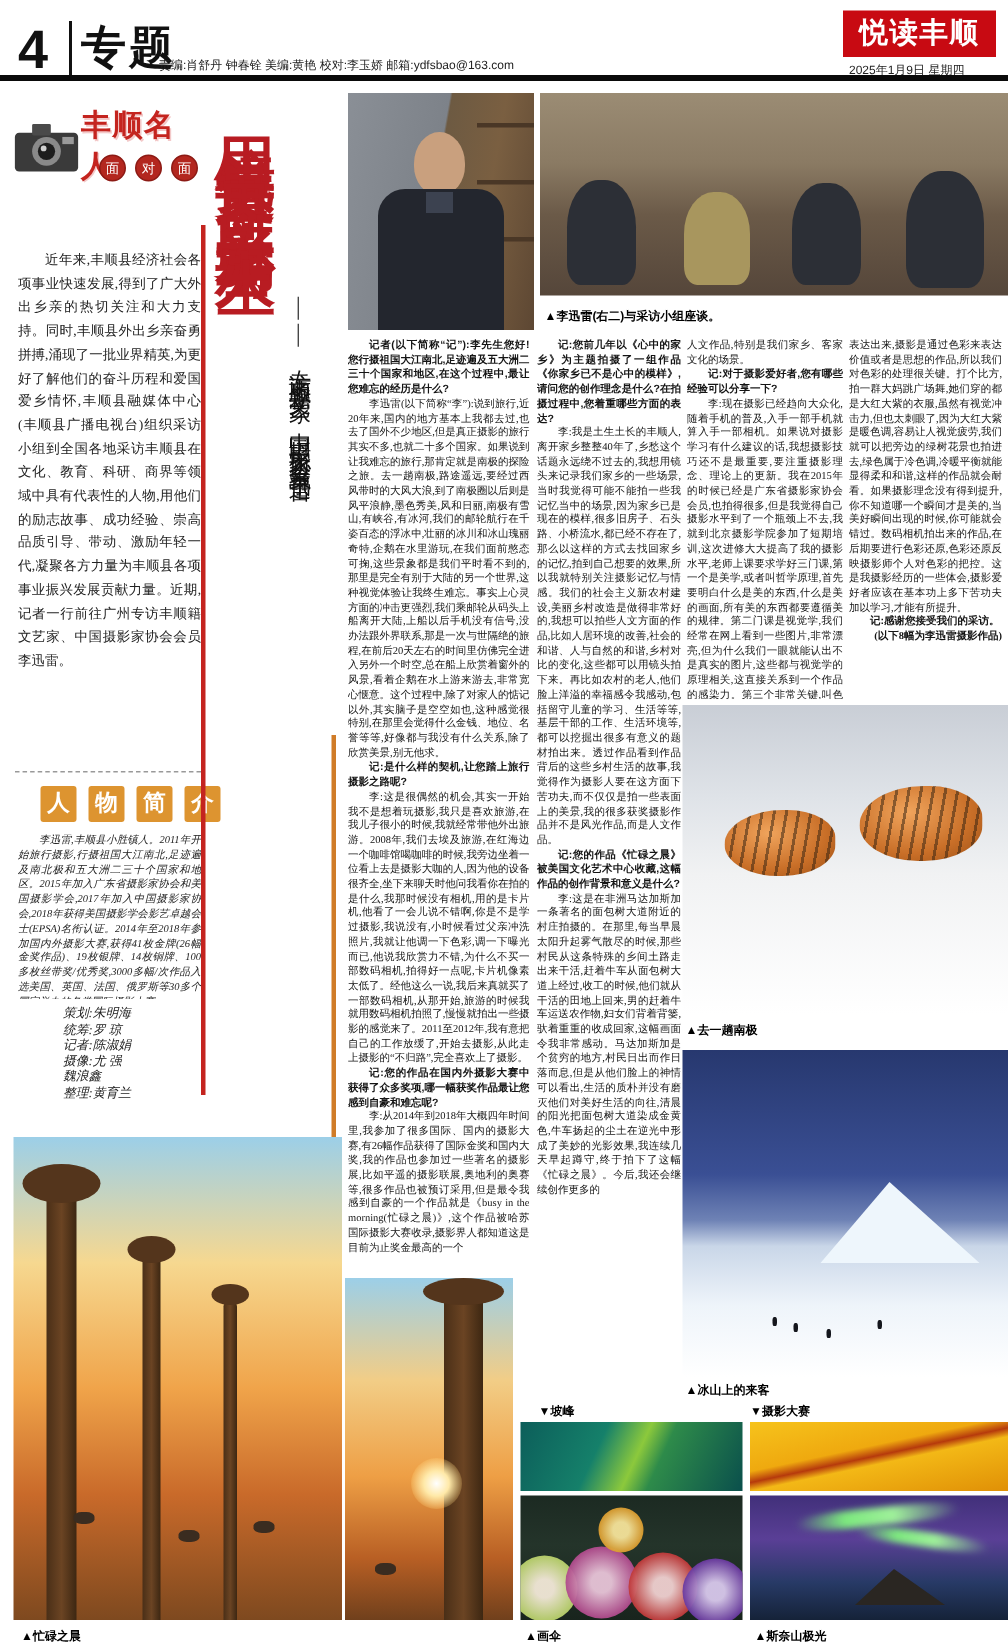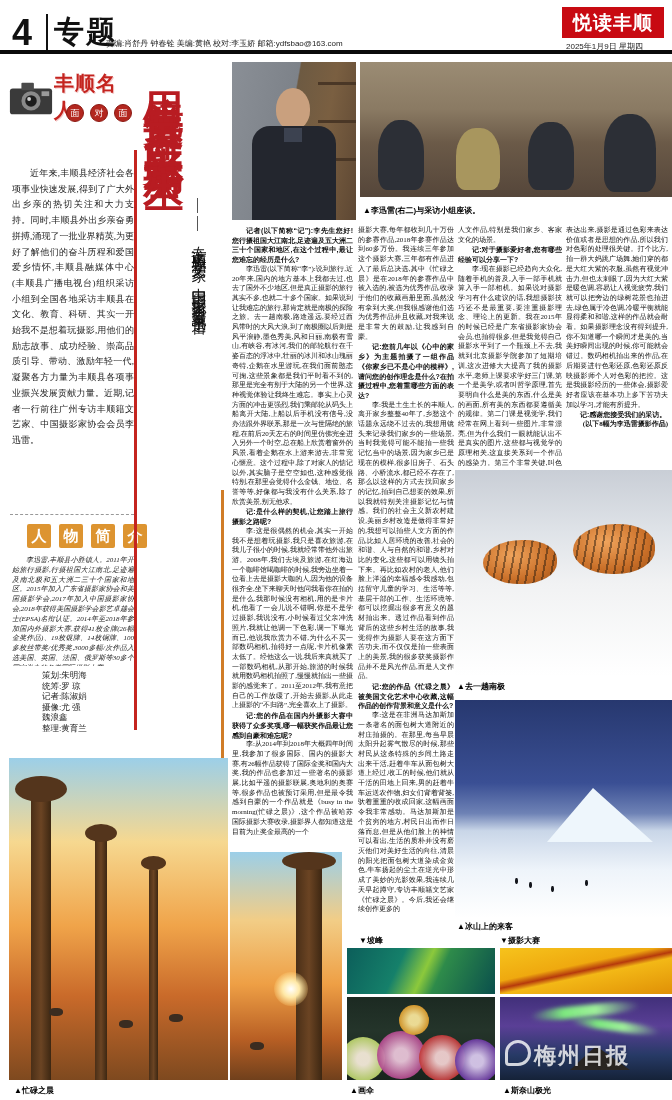--- a/index.html
+++ b/index.html
@@ -27,21 +27,21 @@
   .sidebar-intro{left:12px;top:166px;width:122px;font-size:9px;line-height:15.7px;text-align:justify;color:#222;}
   .sidebar-intro p{margin:0;text-indent:2em;}
   .dash-divider{left:10px;top:514px;width:124px;border-top:1px dashed #999;}
   .profile-head{left:27px;top:524px;}
   .pchar{display:inline-block;width:24px;height:24px;background:#dd9430;color:#fff;font-weight:bold;
          font-size:15px;line-height:24px;text-align:center;margin-right:4px;border-radius:2px;}
   .profile-text{left:12px;top:556px;width:122px;height:110px;font-size:7px;line-height:9.8px;
                 font-style:italic;text-align:justify;color:#222;overflow:hidden;}
   .profile-text p{margin:0;text-indent:2em;}
   .credits-block{left:42px;top:670px;width:92px;font-size:8.5px;line-height:10.5px;color:#222;}
-  .credits-block p{margin:0;text-indent:0;}
+  .credits-block p{margin:0;text-indent:0;font-style:italic;}
   .red-rule{left:134px;top:150px;width:3px;height:580px;background:#c4241f;}
 
   
   .headline{left:138px;top:60px;height:644px;width:50px;writing-mode:vertical-rl;
             font-size:40px;font-weight:bold;color:#b81c22;letter-spacing:5px;line-height:50px;}
   .subhead{left:188px;top:198px;height:506px;width:22px;writing-mode:vertical-rl;
            font-size:15px;letter-spacing:3px;color:#111;line-height:22px;}
   .orange-rule{left:221px;top:490px;width:3px;height:445px;background:#d07c28;}
 
   
@@ -137,21 +137,21 @@
     </div>
     <div class="fam-title">丰顺名人</div>
     <div class="fam-badges">
       <span class="badge">面</span>
       <span class="badge">对</span>
       <span class="badge">面</span>
     </div>
   </div>
 
   <div class="abs sidebar-intro">
-    <p>近年来,丰顺县经济社会各项事业快速发展,得到了广大外出乡亲的热切关注和大力支持。同时,丰顺县外出乡亲奋勇拼搏,涌现了一批业界精英,为更好了解他们的奋斗历程和爱国爱乡情怀,丰顺县融媒体中心(丰顺县广播电视台)组织采访小组到全国各地采访丰顺县在文化、教育、科研、其实一开始我不是想着玩摄影,用他们的励志故事、成功经验、崇高品质引导、带动、激励年轻一代,凝聚各方力量为丰顺县各项事业振兴发展贡献力量。近期,记者一行前往广州专访丰顺籍文艺家、中国摄影家协会会员李迅雷。</p>
+    <p>近年来,丰顺县经济社会各项事业快速发展,得到了广大外出乡亲的热切关注和大力支持。同时,丰顺县外出乡亲奋勇拼搏,涌现了一批业界精英,为更好了解他们的奋斗历程和爱国爱乡情怀,丰顺县融媒体中心(丰顺县广播电视台)组织采访小组到全国各地采访丰顺县在文化、教育、科研、商界等领域中具有代表性的人物,用他们的励志故事、成功经验、崇高品质引导、带动、激励年轻一代,凝聚各方力量为丰顺县各项事业振兴发展贡献力量。近期,记者一行前往广州专访丰顺籍文艺家、中国摄影家协会会员李迅雷。</p>
   </div>
 
   <div class="abs dash-divider"></div>
 
   <div class="abs profile-head">
     <span class="pchar">人</span>
     <span class="pchar">物</span>
     <span class="pchar">简</span>
     <span class="pchar">介</span>
   </div>
@@ -194,25 +194,24 @@
 
   <div class="col col-a">
       <p class="para q">记者(以下简称“记”):李先生您好!您行摄祖国大江南北,足迹遍及五大洲二三十个国家和地区,在这个过程中,最让您难忘的经历是什么?</p>
       <p class="para a">李迅雷(以下简称“李”):说到旅行,近20年来,国内的地方基本上我都去过,也去了国外不少地区,但是真正摄影的旅行其实不多,也就二十多个国家。如果说到让我难忘的旅行,那肯定就是南极的探险之旅。去一趟南极,路途遥远,要经过西风带时的大风大浪,到了南极圈以后则是风平浪静,墨色秀美,风和日丽,南极有雪山,有峡谷,有冰河,我们的邮轮航行在千姿百态的浮冰中,壮丽的冰川和冰山瑰丽奇特,企鹅在水里游玩,在我们面前憨态可掬,这些景象都是我们平时看不到的,那里是完全有别于大陆的另一个世界,这种视觉体验让我终生难忘。事实上心灵方面的冲击更强烈,我们乘邮轮从码头上船离开大陆,上船以后手机没有信号,没办法跟外界联系,那是一次与世隔绝的旅程,在前后20天左右的时间里仿佛完全进入另外一个时空,总在船上欣赏着窗外的风景,看着企鹅在水上游来游去,非常宽心惬意。这个过程中,除了对家人的惦记以外,其实脑子是空空如也,这种感觉很特别,在那里会觉得什么金钱、地位、名誉等等,好像都与我没有什么关系,除了欣赏美景,别无他求。</p>
       <p class="para q">记:是什么样的契机,让您踏上旅行摄影之路呢?</p>
       <p class="para a">李:这是很偶然的机会,其实一开始我不是想着玩摄影,我只是喜欢旅游,在我儿子很小的时候,我就经常带他外出旅游。2008年,我们去埃及旅游,在红海边一个咖啡馆喝咖啡的时候,我旁边坐着一位看上去是摄影大咖的人,因为他的设备很齐全,坐下来聊天时他问我看你在拍的是什么,我那时候没有相机,用的是卡片机,他看了一会儿说不错啊,你是不是学过摄影,我说没有,小时候看过父亲冲洗照片,我就让他调一下色彩,调一下曝光而已,他说我欣赏力不错,为什么不买一部数码相机,拍得好一点呢,卡片机像素太低了。经他这么一说,我后来真就买了一部数码相机,从那开始,旅游的时候我就用数码相机拍照了,慢慢就拍出一些摄影的感觉来了。2011至2012年,我有意把自己的工作放缓了,开始去摄影,从此走上摄影的“不归路”,完全喜欢上了摄影。</p>
       <p class="para q">记:您的作品在国内外摄影大赛中获得了众多奖项,哪一幅获奖作品最让您感到自豪和难忘呢?</p>
       <p class="para a">李:从2014年到2018年大概四年时间里,我参加了很多国际、国内的摄影大赛,有26幅作品获得了国际金奖和国内大奖,我的作品也参加过一些著名的摄影展,比如平遥的摄影联展,奥地利的奥赛等,很多作品也被预订采用,但是最令我感到自豪的一个作品就是《busy in the morning(忙碌之晨)》,这个作品被哈苏国际摄影大赛收录,摄影界人都知道这是目前为止奖金最高的一个</p>
     </div>
   <div class="col col-b">
-      <p class="para cont">摄影大赛,每年都收到几十万份的参赛作品,2018年参赛作品达到60多万份。我连续三年参加这个摄影大赛,三年都有作品进入了最后总决选,其中《忙碌之晨》是在2018年的参赛作品中被入选的,被选为优秀作品,收录于他们的收藏画册里面,虽然没有拿到大奖,但我很感谢他们选为优秀作品并且收藏,对我来说是非常大的鼓励,让我感到自豪。</p>
       <p class="para q">记:您前几年以《心中的家乡》为主题拍摄了一组作品《你家乡已不是心中的模样》,请问您的创作理念是什么?在拍摄过程中,您着重哪些方面的表达?</p>
       <p class="para a">李:我是土生土长的丰顺人,离开家乡整整40年了,乡愁这个话题永远绕不过去的,我想用镜头来记录我们家乡的一些场景,当时我觉得可能不能拍一些我记忆当中的场景,因为家乡已是现在的模样,很多旧房子、石头路、小桥流水,都已经不存在了,那么以这样的方式去找回家乡的记忆,拍到自己想要的效果,所以我就特别关注摄影记忆与情感。我们的社会主义新农村建设,美丽乡村改造是做得非常好的,我想可以拍些人文方面的作品,比如人居环境的改善,社会的和谐、人与自然的和谐,乡村对比的变化,这些都可以用镜头拍下来。再比如农村的老人,他们脸上洋溢的幸福感令我感动,包括留守儿童的学习、生活等等,基层干部的工作、生活环境等,都可以挖掘出很多有意义的题材拍出来。透过作品看到作品背后的这些乡村生活的故事,我觉得作为摄影人要在这方面下苦功夫,而不仅仅是拍一些表面上的美景,我的很多获奖摄影作品并不是风光作品,而是人文作品。</p>
       <p class="para q">记:您的作品《忙碌之晨》被美国文化艺术中心收藏,这幅作品的创作背景和意义是什么?</p>
-      <p class="para a">李:这是在非洲马达加斯加一条著名的面包树大道附近的村庄拍摄的。在那里,每当早晨太阳升起雾气散尽的时候,那些村民从这条特殊的乡间土路走出来干活,赶着牛车从面包树大道上经过,收工的时候,他们就从干活的田地上回来,男的赶着牛车运送农作物,妇女们背着背篓,驮着重重的收成回家,这幅画面令我非常感动。马达加斯加是个贫穷的地方,村民日出而作日落而息,但是从他们脸上的神情可以看出,生活的质朴并没有磨灭他们对美好生活的向往,清晨的阳光把面包树大道染成金黄色,牛车扬起的尘土在逆光中形成了美妙的光影效果,我连续几天早起蹲守,专访丰顺籍文艺家《忙碌之晨》。今后,我还会继续创作更多的</p>
+      <p class="para a">李:这是在非洲马达加斯加一条著名的面包树大道附近的村庄拍摄的。在那里,每当早晨太阳升起雾气散尽的时候,那些村民从这条特殊的乡间土路走出来干活,赶着牛车从面包树大道上经过,收工的时候,他们就从干活的田地上回来,男的赶着牛车运送农作物,妇女们背着背篓,驮着重重的收成回家,这幅画面令我非常感动。马达加斯加是个贫穷的地方,村民日出而作日落而息,但是从他们脸上的神情可以看出,生活的质朴并没有磨灭他们对美好生活的向往,清晨的阳光把面包树大道染成金黄色,牛车扬起的尘土在逆光中形成了美妙的光影效果,我连续几天早起蹲守,终于拍下了这幅《忙碌之晨》。今后,我还会继续创作更多的</p>
     </div>
   <div class="col col-c">
       <p class="para cont">人文作品,特别是我们家乡、客家文化的场景。</p>
       <p class="para q">记:对于摄影爱好者,您有哪些经验可以分享一下?</p>
       <p class="para a">李:现在摄影已经趋向大众化,随着手机的普及,入手一部手机就算入手一部相机。如果说对摄影学习有什么建议的话,我想摄影技巧还不是最重要,要注重摄影理念、理论上的更新。我在2015年的时候已经是广东省摄影家协会会员,也拍得很多,但是我觉得自己摄影水平到了一个瓶颈上不去,我就到北京摄影学院参加了短期培训,这次进修大大提高了我的摄影水平,老师上课要求学好三门课,第一个是美学,或者叫哲学原理,首先要明白什么是美的东西,什么是美的画面,所有美的东西都要遵循美的规律。第二门课是视觉学,我们经常在网上看到一些图片,非常漂亮,但为什么我们一眼就能认出不是真实的图片,这些都与视觉学的原理相关,这直接关系到一个作品的感染力。第三个非常关键,叫色彩学或者叫色彩平衡,色彩是美术作品、摄影作品的语言,就像写文章的人,要用文字把自己的内心情感</p>
     </div>
   <div class="col col-d">
       <p class="para cont">表达出来,摄影是通过色彩来表达价值或者是思想的作品,所以我们对色彩的处理很关键。打个比方,拍一群大妈跳广场舞,她们穿的都是大红大紫的衣服,虽然有视觉冲击力,但也太刺眼了,因为大红大紫是暖色调,容易让人视觉疲劳,我们就可以把旁边的绿树花景也拍进去,绿色属于冷色调,冷暖平衡就能显得柔和和谐,这样的作品就会耐看。如果摄影理念没有得到提升,你不知道哪一个瞬间才是美的,当美好瞬间出现的时候,你可能就会错过。数码相机拍出来的作品,在后期要进行色彩还原,色彩还原反映摄影师个人对色彩的把控。这是我摄影经历的一些体会,摄影爱好者应该在基本功上多下苦功夫加以学习,才能有所提升。</p>
       <p class="para q">记:感谢您接受我们的采访。</p>
       <p class="para note">(以下8幅为李迅雷摄影作品)</p>
@@ -268,17 +267,14 @@
   </div>
   <div class="cap" style="left:350px;top:1085px;text-align:center;">▲画伞</div>
 
   <div class="photo photo-aurora">
     <div class="aur" style="left:30px;top:8px;width:110px;height:12px;transform:rotate(-6deg);"></div>
     <div class="aur" style="left:70px;top:24px;width:90px;height:10px;transform:rotate(8deg);"></div>
     <div class="mtn"></div>
   </div>
   <div class="cap" style="left:503px;top:1085px;">▲斯奈山极光</div>
 
-  <div class="abs watermark">
-    <span class="wm-ring"></span><span>梅州日报</span>
-  </div>
 
 </div>
 
 </body></html>

